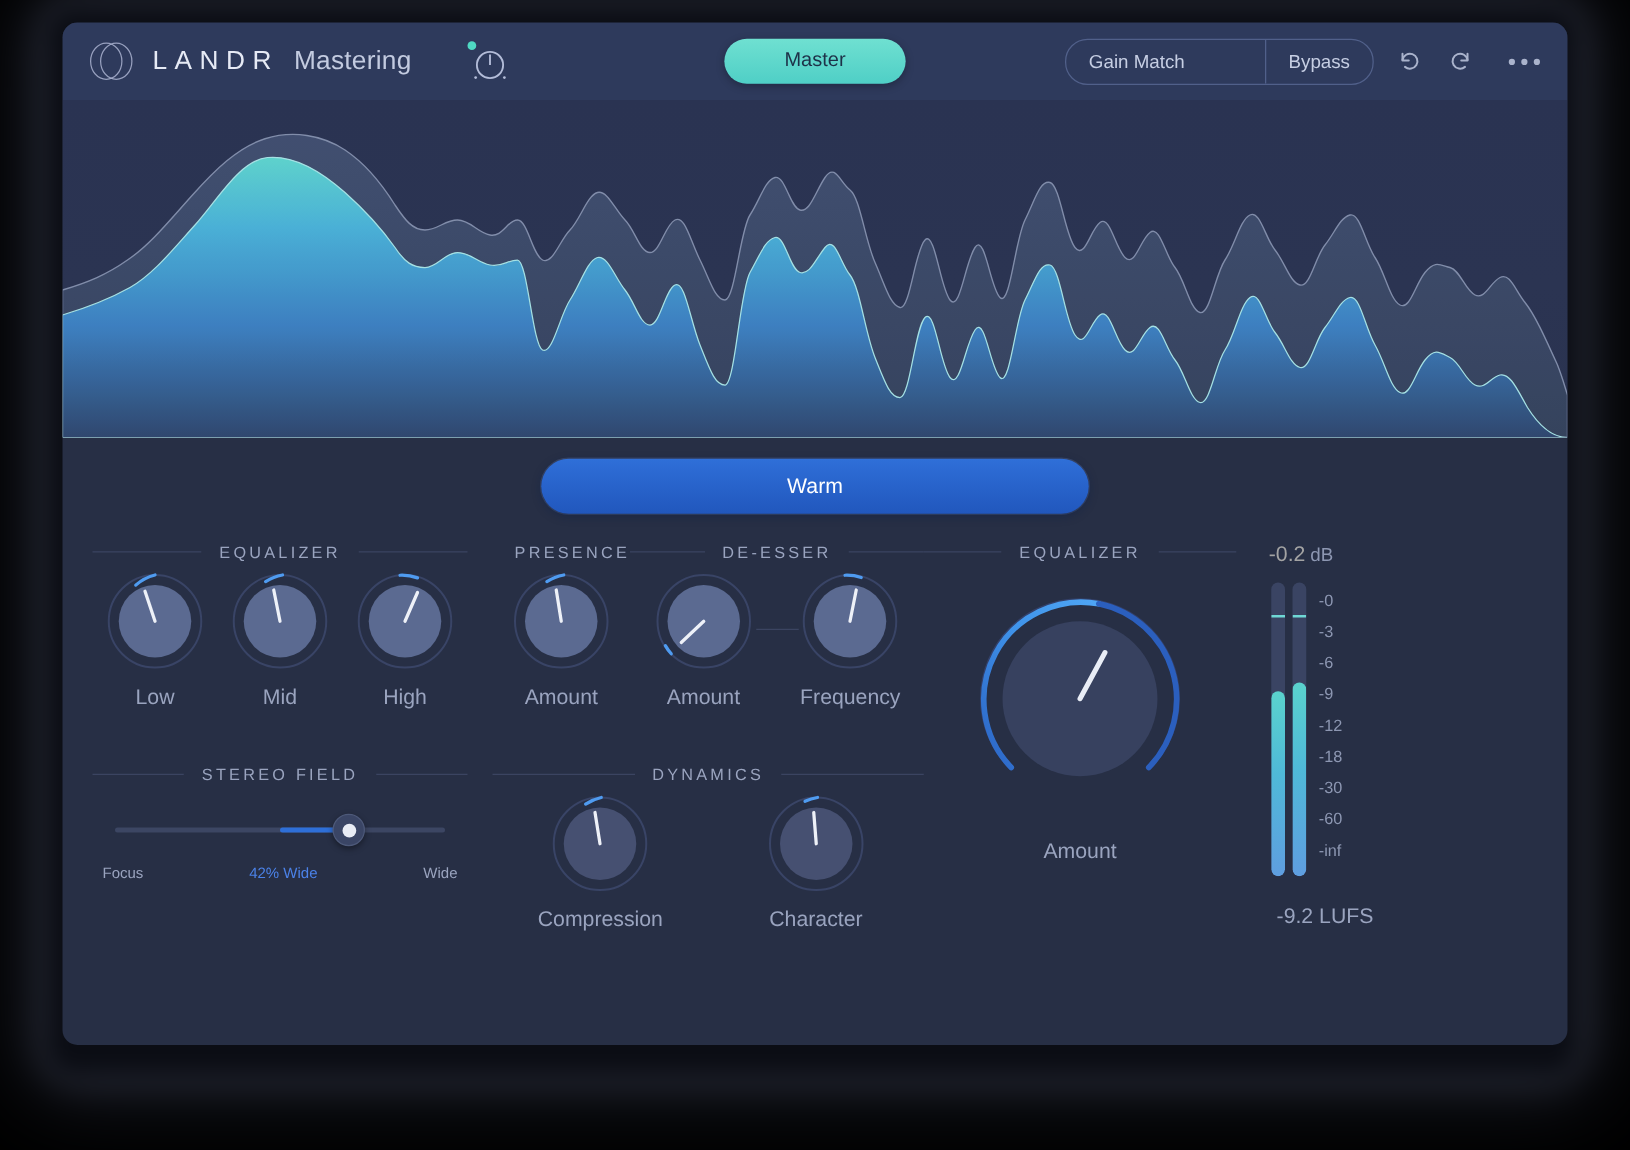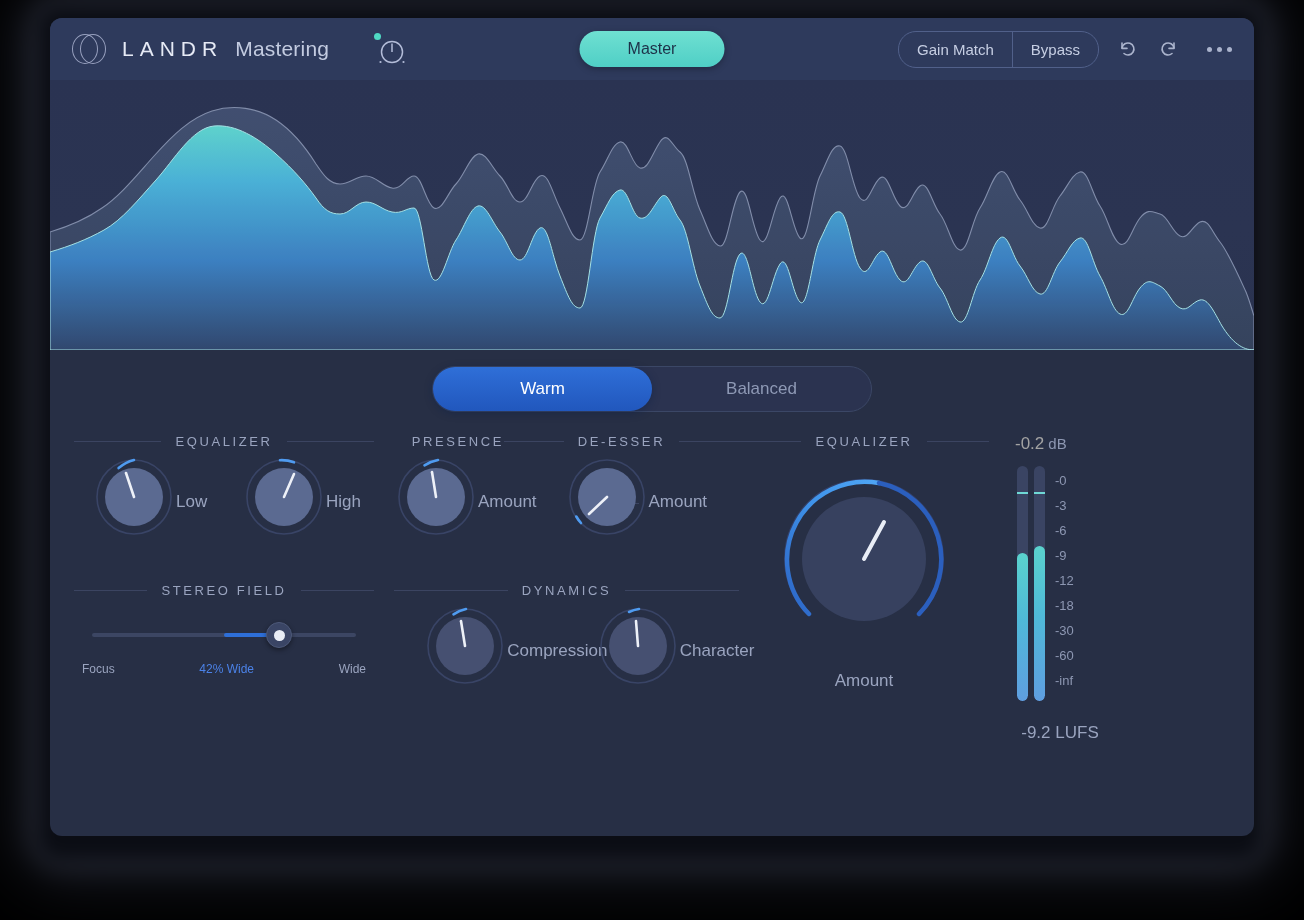--- a/index.html
+++ b/index.html
@@ -48,21 +48,21 @@
   .master-pill{
     position:absolute;left:50%;transform:translateX(-50%);
     width:145px;height:36px;border-radius:18px;
     background:linear-gradient(180deg,#6fe0d1 0%,#4fcfc6 100%);
     color:#1d3148;font-size:16px;display:flex;align-items:center;justify-content:center;
     box-shadow:0 2px 7px rgba(0,0,0,.28);cursor:pointer;
   }
 
   .hdr-right{margin-left:auto;display:flex;align-items:center;}
   .seg{
-    display:flex;border:1px solid #51608a;border-radius:18px;overflow:hidden;height:35px;
+    display:flex;border:1px solid #51608a;border-radius:18px;overflow:hidden;height:35px;gap:46px;
   }
   .seg div{
     display:flex;align-items:center;padding:0 18px;font-size:15px;color:#c6cee3;cursor:pointer;
   }
   .seg div+div{border-left:1px solid #51608a;}
   .icon-btn{margin-left:18px;cursor:pointer;display:flex;align-items:center;}
   .dots{margin-left:28px;display:flex;gap:5px;cursor:pointer;}
   .dots span{width:5px;height:5px;border-radius:50%;background:#aab3cc;}
 
   
@@ -95,21 +95,21 @@
   .controls{position:relative;padding:22px 24px 0 24px;}
   .row{display:flex;}
 
   .grp-title{
     display:flex;align-items:center;justify-content:flex-end;gap:14px;
     font-size:13px;letter-spacing:2.6px;color:#9aa4bf;margin-bottom:6px;
   }
   .grp-title .ln{flex:1;height:1px;background:#3b4461;}
 
   .knobs{display:flex;justify-content:space-around;}
-  .knob-cell{display:flex;flex-direction:row;align-items:center;width:114px;text-align:right;}
+  .knob-cell{display:flex;flex-direction:column;align-items:center;width:114px;text-align:right;}
   .knob{position:relative;}
   .knob svg{display:block;}
   .knob-label{margin-top:9px;font-size:17px;color:#9aa4bf;}
 
   
   .slider-area{padding-top:18px;}
   .slider{position:relative;height:26px;margin:0 18px;}
   .slider .track{
     position:absolute;top:11px;left:0;right:0;height:4px;border-radius:2px;background:#3c4663;
   }
@@ -253,21 +253,20 @@
              C1058,210 1062,230 1070,234 C1078,238 1082,218 1090,208 C1098,198 1102,202 1110,206
              C1118,210 1122,224 1130,228 C1138,232 1142,222 1150,220 C1158,218 1164,232 1172,246
              C1182,262 1192,270 1204,270 L1204,270 L0,270 Z"></path>
       </svg>
     </div>
 
 
     <div class="tone-wrap">
       <div class="tone">
         <div class="on">Warm</div>
-        <div>Balanced</div>
       </div>
     </div>
 
     <div class="controls">
       <div class="row">
 
         <div style="width:300px">
           <div class="grp-title">
             <div class="ln"></div>
             <span>EQUALIZER</span>
@@ -280,20 +279,31 @@
                 <svg width="84" height="84" viewBox="0 0 84 84">
                   <circle cx="42" cy="42" r="37" fill="none" stroke="#394466" stroke-width="1.6"></circle>
                   <path d="M26.6 13.1 A37 37 0 0 1 42 5" fill="none" stroke="#4f9bf0" stroke-width="2.6" stroke-linecap="round"></path>
                   <circle cx="42" cy="42" r="29" fill="#5b6a91"></circle>
                   <line x1="42" y1="42" x2="34" y2="18" stroke="#eef1f8" stroke-width="2.6" stroke-linecap="round"></line>
                 </svg>
               </div>
               <div class="knob-label">Low</div>
             </div>
 
+            <div class="knob-cell">
+              <div class="knob">
+                <svg width="84" height="84" viewBox="0 0 84 84">
+                  <circle cx="42" cy="42" r="37" fill="none" stroke="#394466" stroke-width="1.6"></circle>
+                  <path d="M30.5 10.3 A37 37 0 0 1 44 5" fill="none" stroke="#4f9bf0" stroke-width="2.6" stroke-linecap="round"></path>
+                  <circle cx="42" cy="42" r="29" fill="#5b6a91"></circle>
+                  <line x1="42" y1="42" x2="37" y2="17" stroke="#eef1f8" stroke-width="2.6" stroke-linecap="round"></line>
+                </svg>
+              </div>
+              <div class="knob-label">Mid</div>
+            </div>
 
             <div class="knob-cell">
               <div class="knob">
                 <svg width="84" height="84" viewBox="0 0 84 84">
                   <circle cx="42" cy="42" r="37" fill="none" stroke="#394466" stroke-width="1.6"></circle>
                   <path d="M38 5.2 A37 37 0 0 1 52 7.3" fill="none" stroke="#4f9bf0" stroke-width="2.6" stroke-linecap="round"></path>
                   <circle cx="42" cy="42" r="29" fill="#5b6a91"></circle>
                   <line x1="42" y1="42" x2="52" y2="19" stroke="#eef1f8" stroke-width="2.6" stroke-linecap="round"></line>
                 </svg>
               </div>
@@ -359,20 +369,31 @@
                     <svg width="84" height="84" viewBox="0 0 84 84">
                       <circle cx="42" cy="42" r="37" fill="none" stroke="#394466" stroke-width="1.6"></circle>
                       <path d="M16 68 A37 37 0 0 1 11.3 61.5" fill="none" stroke="#4f9bf0" stroke-width="2.6" stroke-linecap="round"></path>
                       <circle cx="42" cy="42" r="29" fill="#5b6a91"></circle>
                       <line x1="42" y1="42" x2="24" y2="59" stroke="#eef1f8" stroke-width="2.6" stroke-linecap="round"></line>
                     </svg>
                   </div>
                   <div class="knob-label">Amount</div>
                 </div>
 
+                <div class="knob-cell">
+                  <div class="knob">
+                    <svg width="84" height="84" viewBox="0 0 84 84">
+                      <circle cx="42" cy="42" r="37" fill="none" stroke="#394466" stroke-width="1.6"></circle>
+                      <path d="M38 5.2 A37 37 0 0 1 51 7" fill="none" stroke="#4f9bf0" stroke-width="2.6" stroke-linecap="round"></path>
+                      <circle cx="42" cy="42" r="29" fill="#5b6a91"></circle>
+                      <line x1="42" y1="42" x2="47" y2="17" stroke="#eef1f8" stroke-width="2.6" stroke-linecap="round"></line>
+                    </svg>
+                  </div>
+                  <div class="knob-label">Frequency</div>
+                </div>
               </div>
             </div>
           </div>
 
           <div style="margin-top:44px">
             <div class="grp-title">
               <div class="ln"></div>
               <span>DYNAMICS</span>
               <div class="ln"></div>
             </div>

